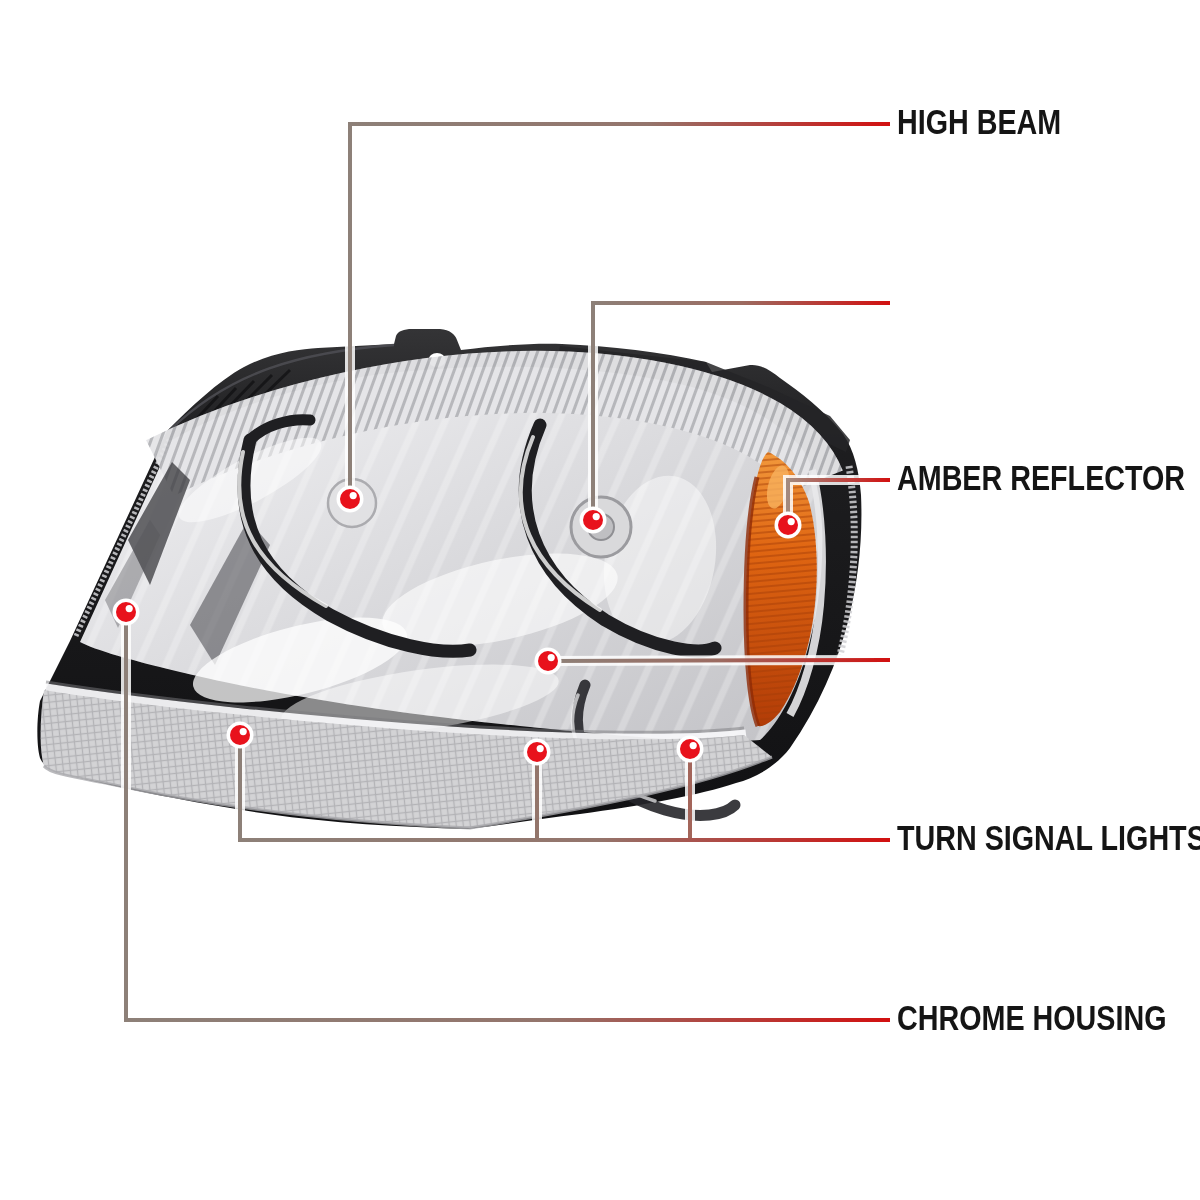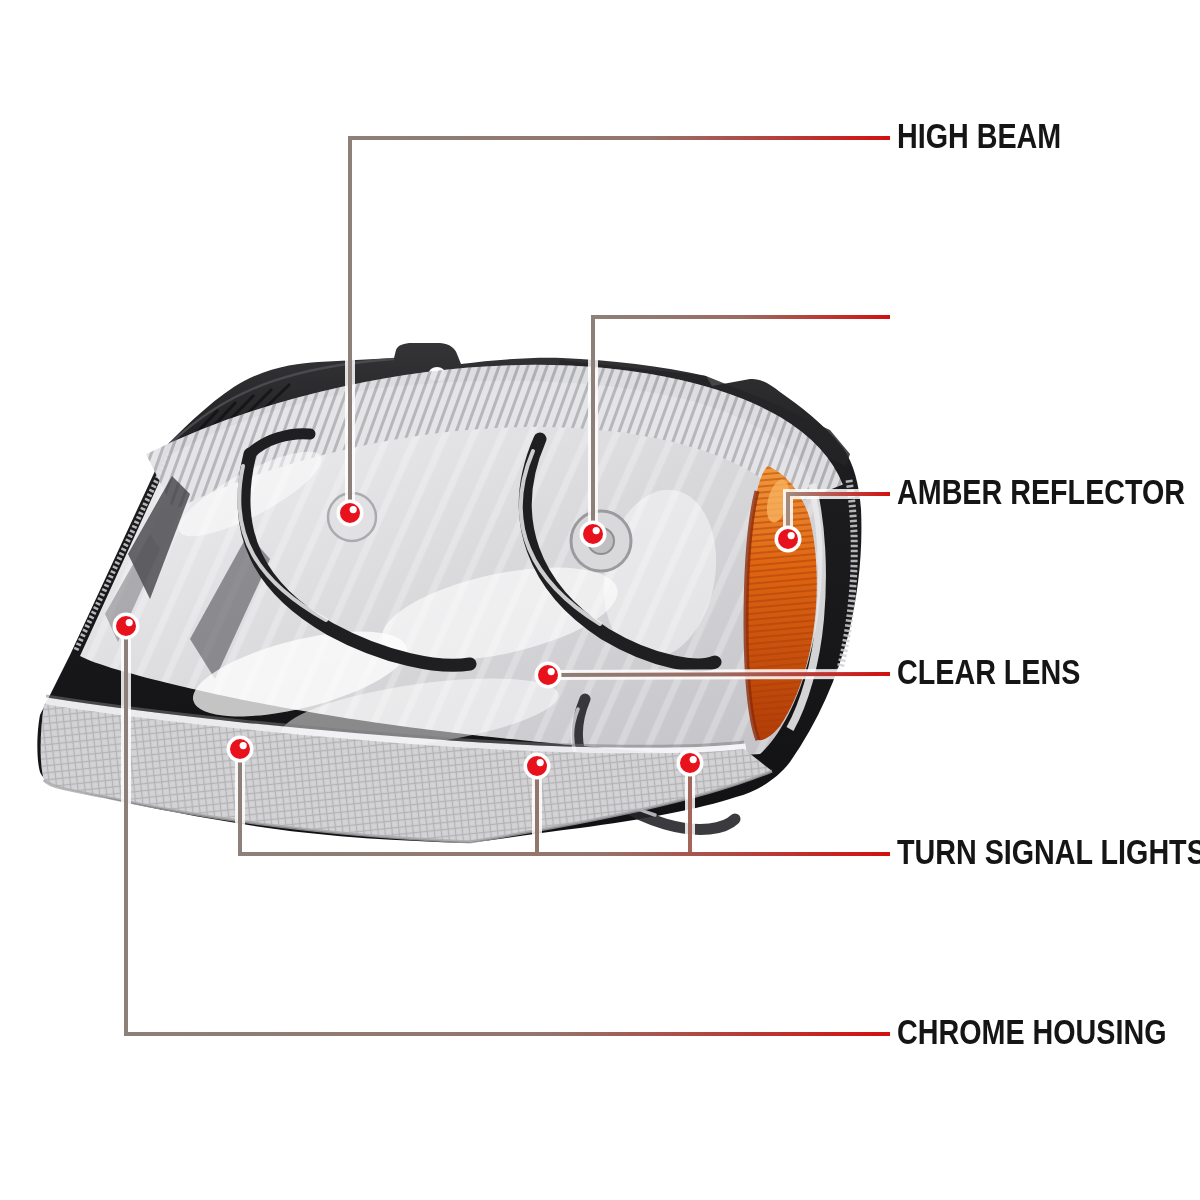--- a/index.html
+++ b/index.html
@@ -3,21 +3,21 @@
 <meta charset="utf-8">
 <style>
   html,body{margin:0;padding:0;}
   body{
     width:1200px;height:1200px;
     background:#ffffff;
     position:relative;
     overflow:hidden;
     font-family:"Liberation Sans",sans-serif;
   }
-  .stage{position:absolute;inset:0;margin-top:14px;}
+  .stage{position:absolute;inset:0;}
   .stage svg{position:absolute;left:0;top:0;}
   .callout-label{
     position:absolute;
     left:897px;
     transform:translateY(-54%);
     white-space:nowrap;
   }
   .callout-label .lbl{
     display:inline-block;
     font-family:"Liberation Sans",sans-serif;
@@ -269,17 +269,16 @@
     <g>
       <circle cx="126" cy="612" r="13.5" fill="#ffffff"></circle>
           <circle cx="126" cy="612" r="10" fill="#e8121c"></circle>
           <circle cx="129.2" cy="608.6" r="3.6" fill="#ffffff"></circle>
     </g>
   </g>
 </svg>
 
 <div class="callout-label" style="top:124px"><span class="lbl">HIGH BEAM</span></div>
 <div class="callout-label" style="top:480px"><span class="lbl">AMBER REFLECTOR</span></div>
-<div class="callout-label" style="top:660px"><span class="lbl">CLEAR LENS</span></div>
 <div class="callout-label" style="top:840px"><span class="lbl">TURN SIGNAL LIGHTS</span></div>
 <div class="callout-label" style="top:1020px"><span class="lbl">CHROME HOUSING</span></div>
 
 </div>
 
 </body></html>

